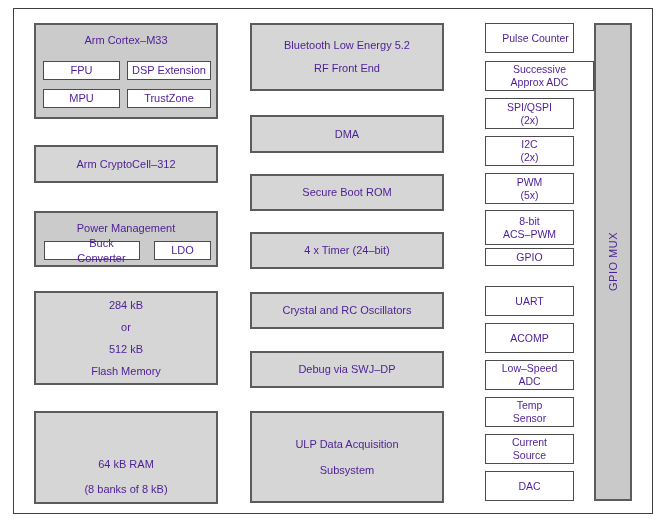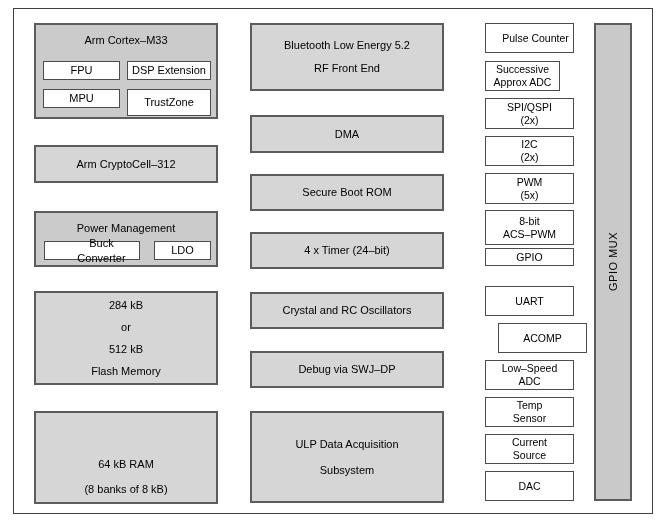--- a/index.html
+++ b/index.html
@@ -1,21 +1,21 @@
 <!DOCTYPE html>
 <html><head>
 <meta charset="utf-8">
 <style>
   html,body{margin:0;padding:0;background:#ffffff;}
   .canvas{
     position:relative;
     width:667px;height:526px;
     background:#ffffff;
     font-family:"Liberation Sans","DejaVu Sans",sans-serif;
-    color:#000000;
+    color:#4c1d95;
     overflow:hidden;
   }
   .frame{
     position:absolute;
     left:13px;top:8px;width:638px;height:504px;
     border:1.5px solid #3f3f3f;
     background:#ffffff;
   }
   .blk{
     position:absolute;
@@ -72,21 +72,21 @@
       <div class="blk-title">Arm Cortex–M33</div>
       <div class="white-box" style="left:7px;top:36px;width:77px;height:19px;">
         <span>FPU</span>
       </div>
       <div class="white-box" style="left:91px;top:36px;width:84px;height:19px;">
         <span>DSP Extension</span>
       </div>
       <div class="white-box" style="left:7px;top:64px;width:77px;height:19px;">
         <span>MPU</span>
       </div>
-      <div class="white-box" style="left:91px;top:64px;width:84px;height:27px;">
+      <div class="white-box" style="left:91px;top:64px;width:84px;height:19px;">
         <span>TrustZone</span>
       </div>
     </div>
 
     <div class="blk" style="left:20px;top:136px;width:184px;height:38px;">
       <span>Arm CryptoCell–312</span>
     </div>
 
     <div class="blk container-blk" style="left:20px;top:202px;width:184px;height:56px;">
       <div class="blk-title">Power Management</div>
@@ -136,21 +136,21 @@
     </div>
 
     <div class="blk lh26" style="left:236px;top:402px;width:194px;height:92px;">
       <span>ULP Data Acquisition
 Subsystem</span>
     </div>
 
     <div class="white-box small-box" style="left:471px;top:14px;width:89px;height:30px;padding-left:12px;">
       <span>Pulse Counter</span>
     </div>
-    <div class="white-box small-box" style="left:471px;top:52px;width:75px;height:30px;">
+    <div class="white-box small-box" style="left:471px;top:52px;width:109px;height:30px;">
       <span>Successive
 Approx ADC</span>
     </div>
     <div class="white-box small-box" style="left:471px;top:89px;width:89px;height:31px;">
       <span>SPI/QSPI
 (2x)</span>
     </div>
     <div class="white-box small-box" style="left:471px;top:127px;width:89px;height:30px;">
       <span>I2C
 (2x)</span>
@@ -162,21 +162,21 @@
     <div class="white-box small-box" style="left:471px;top:201px;width:89px;height:35px;">
       <span>8-bit
 ACS–PWM</span>
     </div>
     <div class="white-box small-box" style="left:471px;top:239px;width:89px;height:18px;">
       <span>GPIO</span>
     </div>
     <div class="white-box small-box" style="left:471px;top:277px;width:89px;height:30px;">
       <span>UART</span>
     </div>
-    <div class="white-box small-box" style="left:471px;top:314px;width:89px;height:30px;margin-left:13px;">
+    <div class="white-box small-box" style="left:471px;top:314px;width:89px;height:30px;">
       <span>ACOMP</span>
     </div>
     <div class="white-box small-box" style="left:471px;top:351px;width:89px;height:30px;">
       <span>Low–Speed
 ADC</span>
     </div>
     <div class="white-box small-box" style="left:471px;top:388px;width:89px;height:30px;">
       <span>Temp
 Sensor</span>
     </div>

